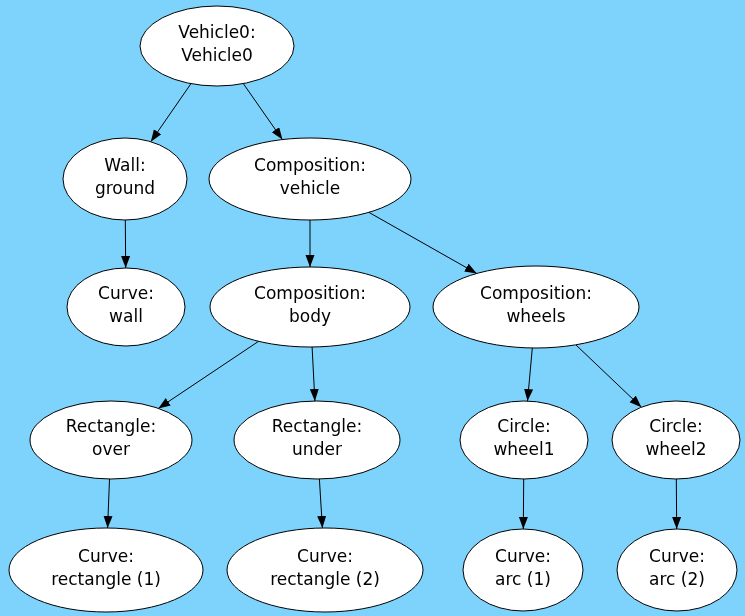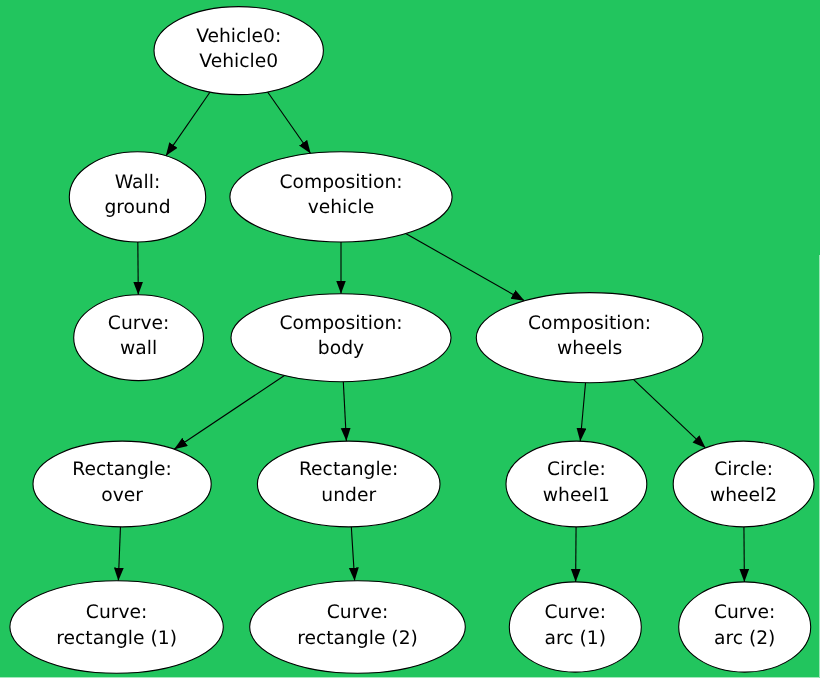--- a/index.html
+++ b/index.html
@@ -1,19 +1,19 @@
 <!DOCTYPE html>
 <html><head>
 <meta charset="utf-8">
 <style>
   html, body { margin: 0; padding: 0; background: #ffffff; }
   .canvas {
     width: 745px; height: 616px;
     position: relative;
-    background: #22c55e;
+    background: #7dd3fc;
     font-family: "DejaVu Sans", sans-serif;
     overflow: hidden;
   }
   svg { display: block; }
   .node ellipse { fill: #ffffff; stroke: #000000; stroke-width: 1; }
   .node text {
     font-family: "DejaVu Sans", sans-serif;
     font-size: 17px;
     fill: #000000;
     text-anchor: middle;

